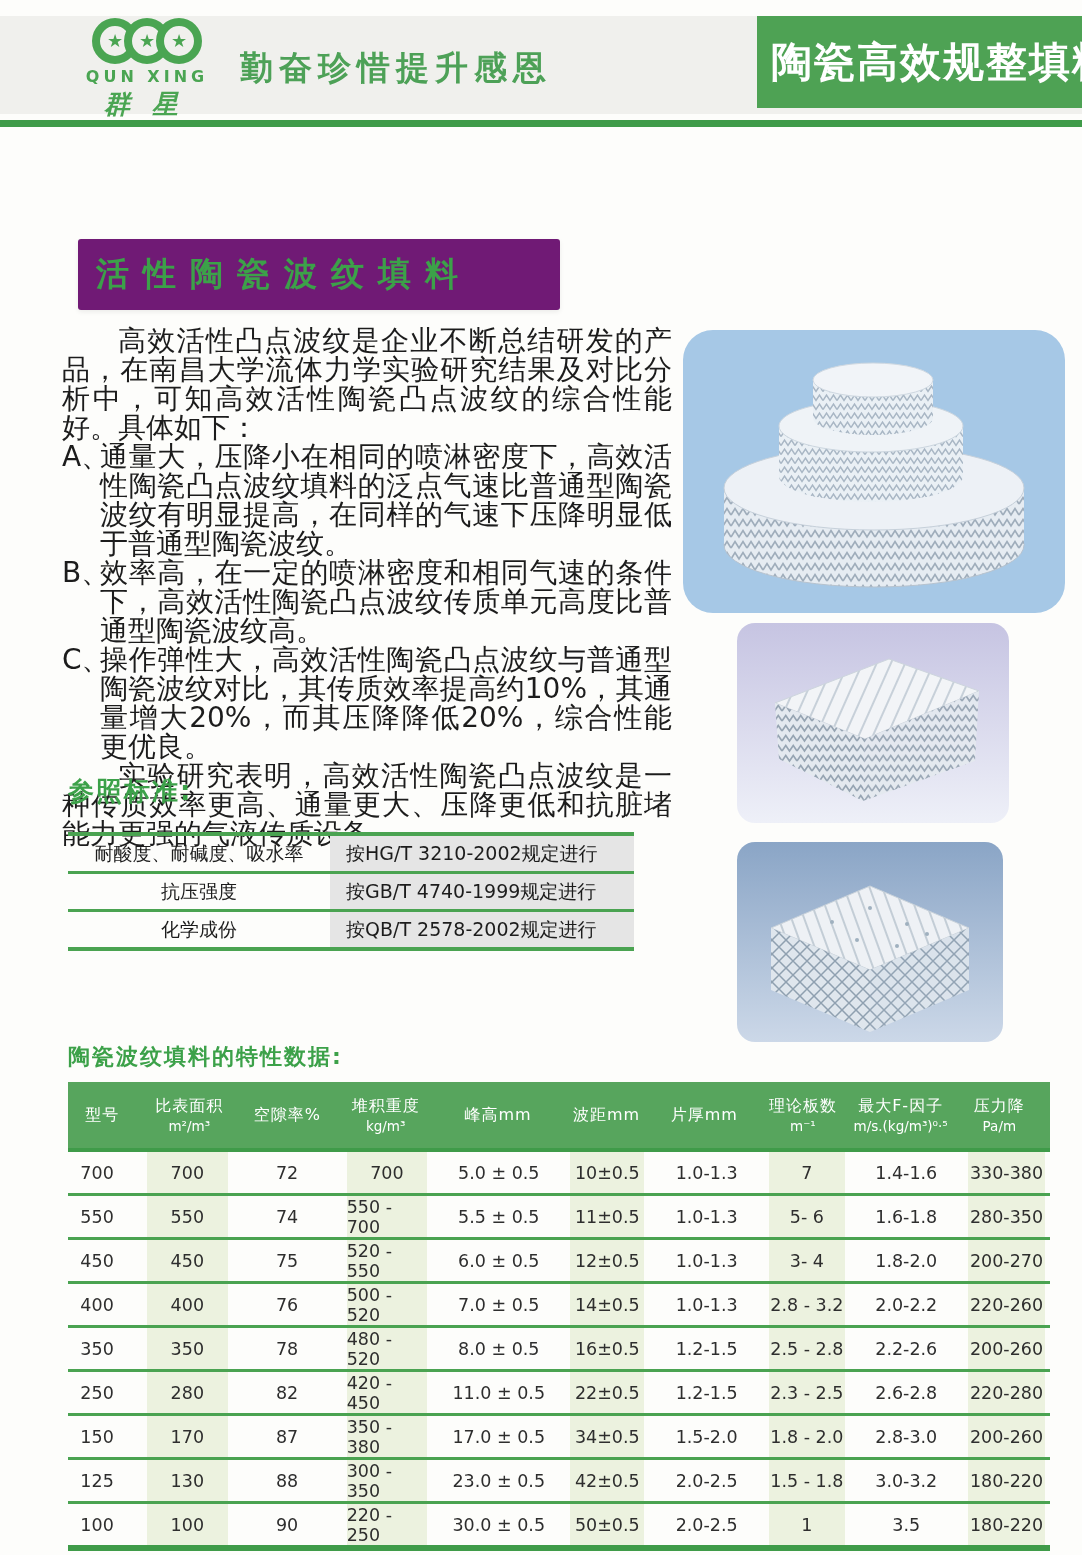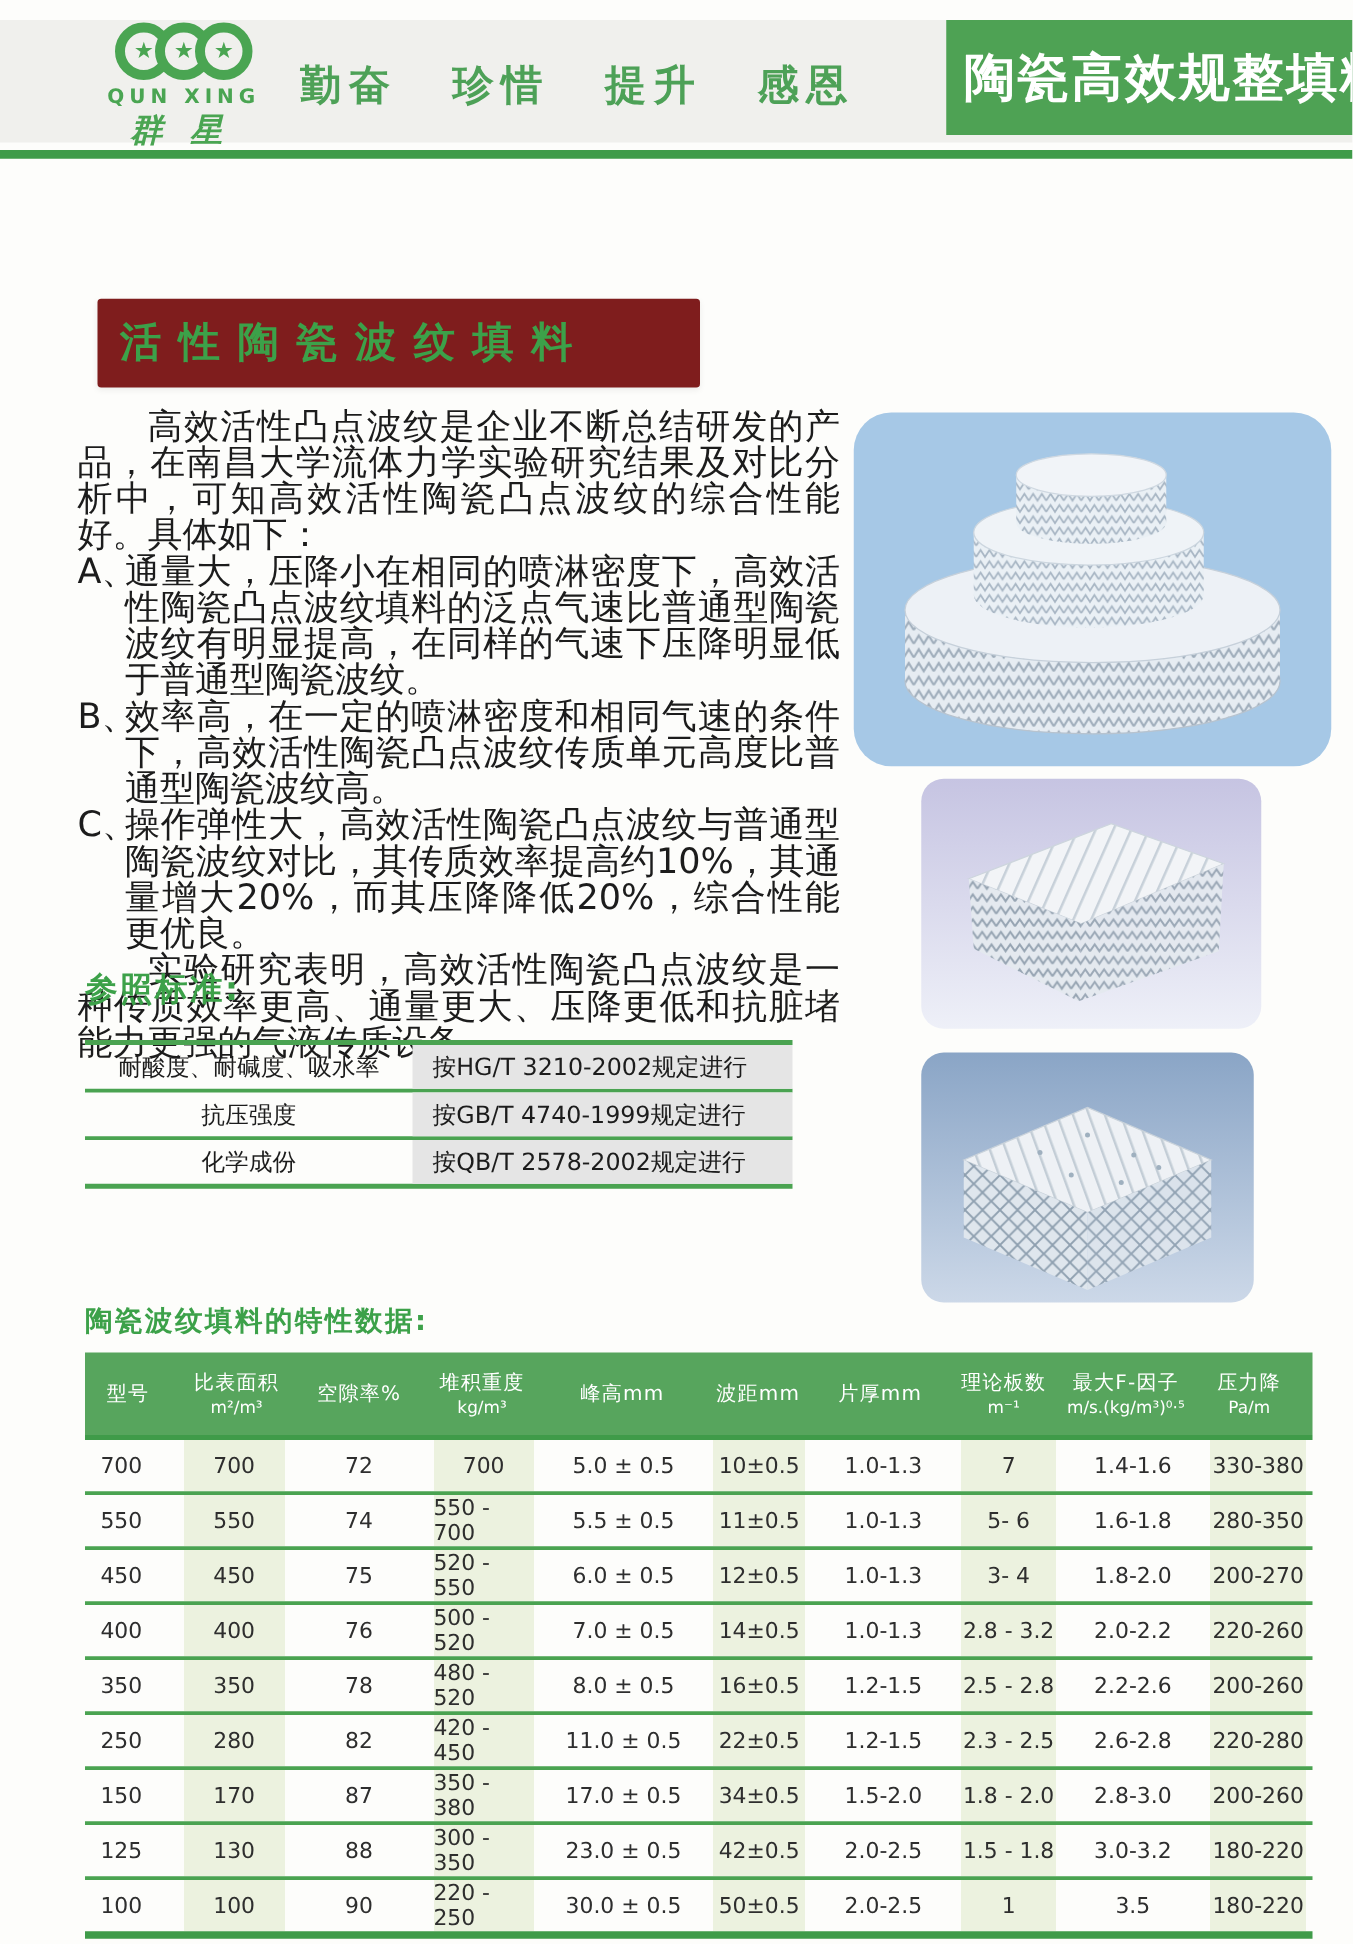--- a/index.html
+++ b/index.html
@@ -14,31 +14,31 @@
   .logo{position:absolute;top:18px;left:72px;width:150px;text-align:center;}
   .rings{display:flex;justify-content:center;}
   .ring{
     width:30px;height:30px;border:8px solid #4aa552;border-radius:50%;
     display:flex;align-items:center;justify-content:center;margin:0 -7px;
     background:#f0f0ed;
   }
   .ring .star{color:#4aa552;font-size:18px;line-height:1;}
   .logo-latin{color:#4aa552;font-weight:bold;font-size:16px;letter-spacing:4px;margin-top:3px;}
   .logo-cn{color:#4aa552;font-weight:bold;font-size:26px;letter-spacing:22px;font-style:italic;margin-top:1px;padding-left:10px;}
-  .slogan{position:absolute;top:46px;left:240px;display:flex;gap:44px;
+  .slogan{position:absolute;top:46px;left:240px;display:flex;
     color:#4da157;font-size:33px;font-weight:bold;letter-spacing:6px;}
   .banner{
     position:absolute;top:16px;left:757px;width:325px;height:92px;background:#4ea254;
     color:#ffffff;font-size:41px;font-weight:bold;line-height:92px;padding-left:14px;
     letter-spacing:2px;white-space:nowrap;overflow:hidden;box-sizing:border-box;
   }
   .rule{position:absolute;top:120px;left:0;width:1082px;height:7px;background:#3f9b49;}
   
   .title-box{
-    position:absolute;top:239px;left:78px;width:482px;height:71px;background:#7f1d1d;
+    position:absolute;top:239px;left:78px;width:482px;height:71px;background:#701a75;
     border-radius:3px;box-shadow:0 2px 5px rgba(0,0,0,0.07);
     display:flex;align-items:center;padding-left:18px;box-sizing:border-box;
   }
   .title-text{color:#3ca149;font-size:33px;font-weight:bold;letter-spacing:14px;white-space:nowrap;}
   
   .textcol{position:absolute;top:326px;left:62px;width:610px;font-size:28px;line-height:29px;text-align:justify;}
   .textcol p{margin:0;text-indent:2em;}
   .point{display:flex;}
   .point .marker{width:38px;flex:none;}
   .point .ptext{flex:1;}

